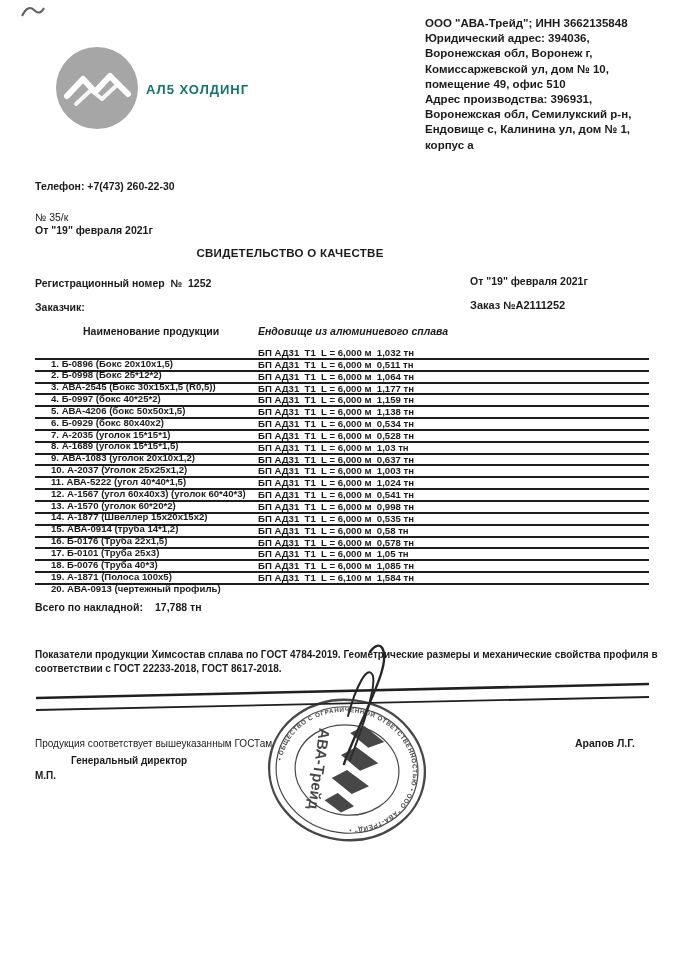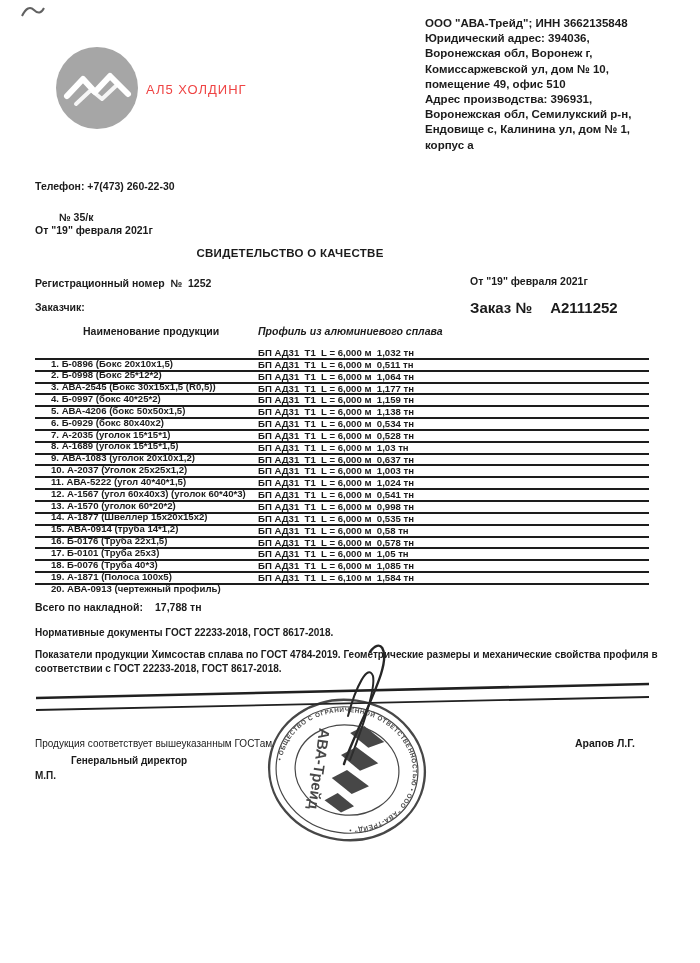--- a/index.html
+++ b/index.html
@@ -4,29 +4,29 @@
 <style>
   html,body{margin:0;padding:0;background:#e8e8e8;}
   .page{
     position:relative;width:700px;height:963px;background:#ffffff;
     font-family:"Liberation Sans",sans-serif;color:#1b1b1b;overflow:hidden;
     margin:0 auto;
   }
   .abs{position:absolute;}
   .pre{white-space:pre;}
   .company-block{left:425px;top:16px;width:270px;font-size:11.5px;font-weight:700;line-height:15.2px;}
-  .logo-text{left:146px;top:82px;font-size:13px;font-weight:400;color:#ef4444;letter-spacing:1px;}
+  .logo-text{left:146px;top:82px;font-size:13px;font-weight:700;color:#0f766e;letter-spacing:1px;}
   .phone{left:35px;top:180px;font-size:10.5px;font-weight:700;}
-  .doc-num{left:35px;top:211px;font-size:10.5px;font-weight:700;margin-left:24px;}
+  .doc-num{left:35px;top:211px;font-size:10.5px;font-weight:400;}
   .doc-date{left:35px;top:224px;font-size:10.5px;font-weight:700;}
   .title{left:0;top:247px;width:580px;text-align:center;font-size:11.5px;font-weight:700;letter-spacing:.3px;}
   .reg{left:35px;top:277px;font-size:10.5px;font-weight:700;}
   .date-right{left:470px;top:275px;font-size:10.5px;font-weight:700;}
   .customer{left:35px;top:301px;font-size:10.5px;font-weight:700;}
-  .order{left:470px;top:299px;font-size:15px;font-weight:700;display:flex;gap:18px;}
+  .order{left:470px;top:299px;font-size:11px;font-weight:700;display:flex;}
   .col1-header{left:35px;top:325px;font-size:10.5px;font-weight:700;margin-left:48px;}
   .col2-header{left:258px;top:325px;font-size:10.5px;font-weight:700;font-style:italic;}
   .table{left:35px;top:348px;width:614px;}
   .trow{position:relative;height:11.85px;box-sizing:border-box;border-bottom:2px solid #1d1d1d;font-size:9.6px;font-weight:700;line-height:10.5px;white-space:pre;}
   .trow .spec{position:absolute;left:223px;top:0;}
   .totals{left:35px;top:601px;font-size:10.5px;font-weight:700;display:flex;gap:12px;}
   .note1{left:35px;top:627px;font-size:10px;font-weight:700;width:640px;}
   .note2{left:35px;top:649px;font-size:10px;font-weight:700;width:645px;}
   .note3{left:35px;top:663px;font-size:10px;font-weight:700;width:645px;}
   .conformity{left:35px;top:714px;font-size:10px;font-weight:400;margin-top:24px;}
@@ -72,21 +72,21 @@
 
   <div class="abs reg pre">Регистрационный номер  №  1252</div>
   <div class="abs date-right">От "19" февраля 2021г</div>
   <div class="abs customer">Заказчик:</div>
   <div class="abs order">
     <span>Заказ №</span>
     <span>А2111252</span>
   </div>
 
   <div class="abs col1-header">Наименование продукции</div>
-  <div class="abs col2-header">Профиль из алюминиевого сплава</div>
+  <div class="abs col2-header">Ендовище из алюминиевого сплава</div>
 
   <div class="abs table">
       <div class="trow">
       <span class="name">1. Б-0896 (Бокс 20х10х1,5)</span>
       <span class="spec">БП АД31  Т1  L = 6,000 м  1,032 тн</span>
     </div>
       <div class="trow">
       <span class="name">2. Б-0998 (Бокс 25*12*2)</span>
       <span class="spec">БП АД31  Т1  L = 6,000 м  0,511 тн</span>
     </div>
@@ -162,21 +162,20 @@
       <span class="name">20. АВА-0913 (чертежный профиль)</span>
       <span class="spec">БП АД31  Т1  L = 6,100 м  1,584 тн</span>
     </div>
     </div>
 
   <div class="abs totals">
     <span>Всего по накладной:</span>
     <span>17,788 тн</span>
   </div>
 
-  <div class="abs note1">Нормативные документы ГОСТ 22233-2018, ГОСТ 8617-2018.</div>
   <div class="abs note2">Показатели продукции  Химсостав сплава  по ГОСТ 4784-2019. Геометрические размеры и механические свойства профиля в</div>
   <div class="abs note3">соответствии с ГОСТ   22233-2018, ГОСТ 8617-2018.</div>
 
   <div class="abs conformity">Продукция соответствует вышеуказанным ГОСТам.</div>
   <div class="abs director">Генеральный директор</div>
   <div class="abs mp">М.П.</div>
   <div class="abs signer">Арапов Л.Г.</div>
 
   <svg class="abs" style="left:0;top:0;pointer-events:none" width="700" height="963" viewBox="0 0 700 963">
     <line x1="36" y1="698" x2="649" y2="684" stroke="#202020" stroke-width="2.6"></line>

